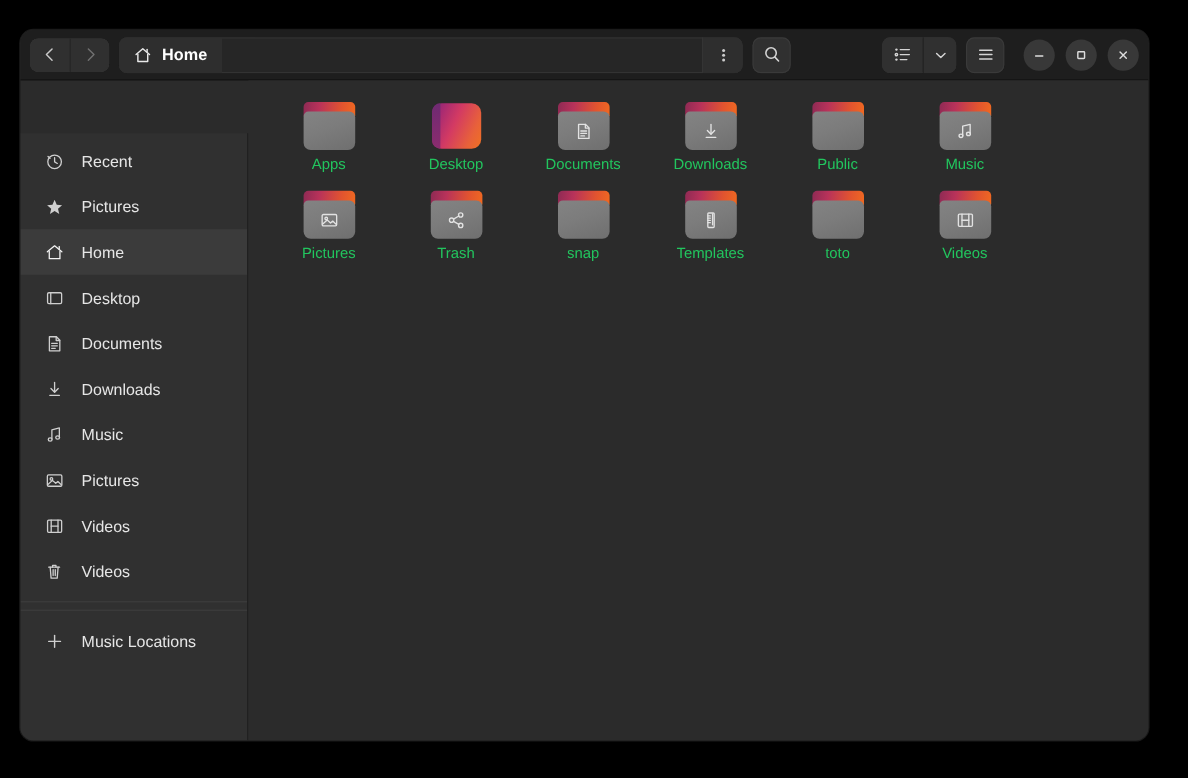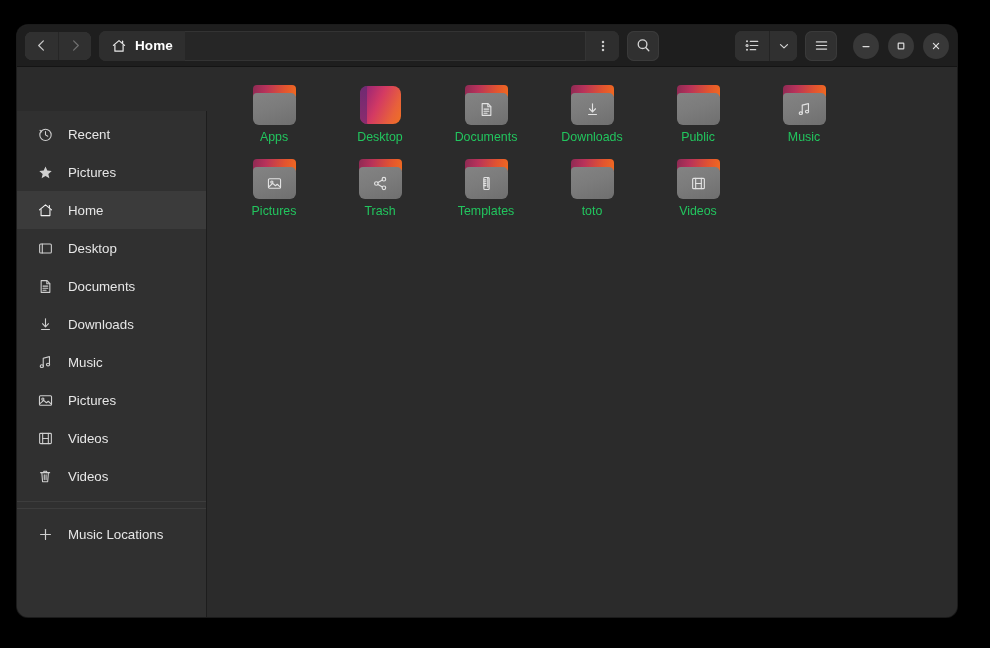--- a/index.html
+++ b/index.html
@@ -541,20 +541,29 @@
                     <circle cx="12.6" cy="4.4" r="1.9"></circle>
                     <circle cx="4.6" cy="9" r="1.9"></circle>
                     <circle cx="12.6" cy="13.6" r="1.9"></circle>
                     <path d="M6.3 8 L11 5.3"></path>
                     <path d="M6.3 10 L11 12.7"></path>
                   </svg>
                 </div>
               </div>
             </div>
             <div class="fname">Trash</div>
+          </div>
+          <div class="fitem">
+            <div class="thumb">
+              <div class="folder">
+                <div class="tab"></div>
+                <div class="front"></div>
+              </div>
+            </div>
+            <div class="fname">snap</div>
           </div>
           <div class="fitem">
             <div class="thumb">
               <div class="folder">
                 <div class="tab"></div>
                 <div class="front"></div>
                 <div class="emblem">
                   <svg width="17" height="17" viewBox="0 0 18 18" fill="none" stroke="#e2e2e2" stroke-width="1.2" stroke-linecap="round" stroke-linejoin="round">
                     <rect x="6.2" y="2.6" width="5.6" height="12.8" rx="0.8"></rect>
                     <path d="M6.2 5.2 H8.4"></path>

